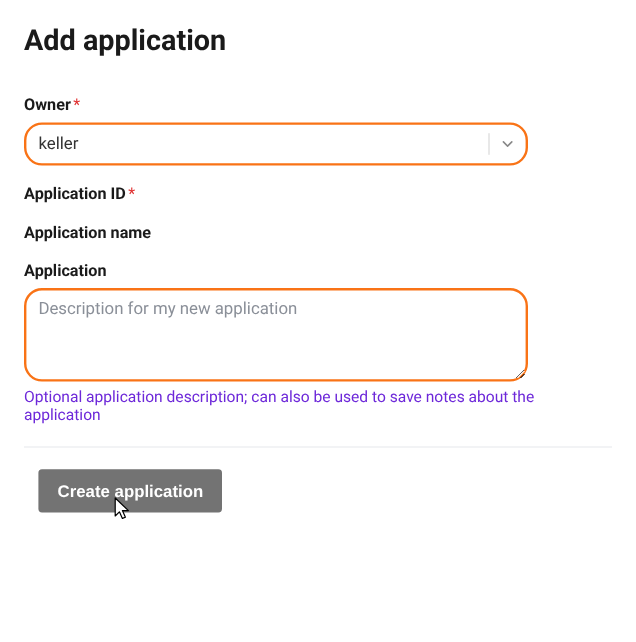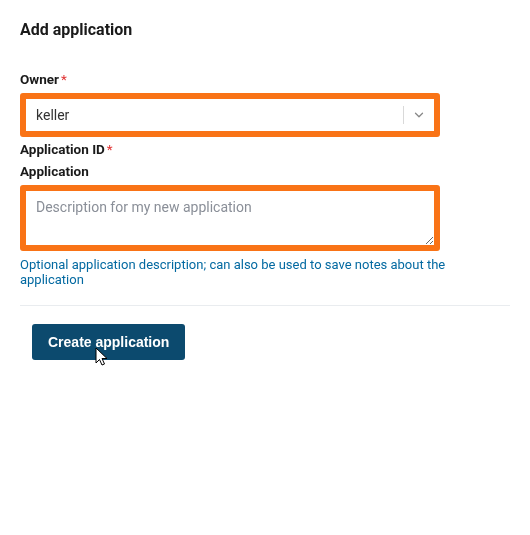--- a/index.html
+++ b/index.html
@@ -5,44 +5,44 @@
   * { box-sizing: border-box; }
   body {
     margin: 0;
     padding: 20px;
     font-family: -apple-system, BlinkMacSystemFont, "Segoe UI", Roboto, Helvetica, Arial, sans-serif;
     color: #212529;
     background: #fff;
     width: 530px;
   }
   h1.page-title {
-    font-size: 16px;
+    font-size: 24px;
     font-weight: 700;
     margin: 0 0 32px 0;
     color: #1a1a1a;
   }
   .field {
-    margin-bottom: 4px;
+    margin-bottom: 16px;
   }
   .field-label {
     font-size: 13.5px;
     font-weight: 700;
     color: #1a1a1a;
     display: block;
     margin-bottom: 6px;
   }
   .req {
     color: #e03131;
     margin-left: 2px;
     font-weight: 400;
   }
   .text-input, .select-box, .textarea {
     width: 420px;
-    border: 6px solid #f97316;
-    border-radius: 3px;
+    border: 2px solid #f97316;
+    border-radius: 15px;
     padding: 8px 10px;
     font-size: 14px;
     color: #333;
     background: #fff;
     font-family: inherit;
   }
   .select-box {
     display: flex;
     align-items: center;
     justify-content: space-between;
@@ -59,39 +59,39 @@
     padding-left: 8px;
     border-left: 1px solid #d9d9d9;
     height: 18px;
   }
   .select-caret svg {
     width: 14px;
     height: 14px;
     stroke: #888;
   }
   .textarea {
-    height: 66px;
+    height: 78px;
     resize: vertical;
     display: block;
   }
   .textarea::placeholder {
     color: #8a8f98;
   }
   .help-text {
     font-size: 13px;
-    color: #0369a1;
+    color: #6d28d9;
     margin-top: 6px;
   }
   .divider {
     border: none;
     border-top: 1px solid #e9ecef;
     margin: 18px 0;
   }
   .submit-btn {
-    background: #0c4a6e;
+    background: #737373;
     color: #fff;
     border: none;
     border-radius: 3px;
     padding: 10px 16px;
     font-size: 14px;
     font-weight: 600;
     cursor: pointer;
     margin-left: 12px;
     position: relative;
   }
@@ -127,20 +127,23 @@
   </div>
 </div>
 
 <div class="field">
   <label class="field-label">
     <span>Application ID</span><span class="req">*</span>
   </label>
 </div>
 
 <div class="field">
+  <label class="field-label">
+    <span>Application name</span>
+  </label>
 </div>
 
 <div class="field">
   <label class="field-label">
     <span>Application</span>
   </label>
   <textarea class="textarea" placeholder="Description for my new application" style=""></textarea>
   <div class="help-text">Optional application description; can also be used to save notes about the application</div>
 </div>
 

